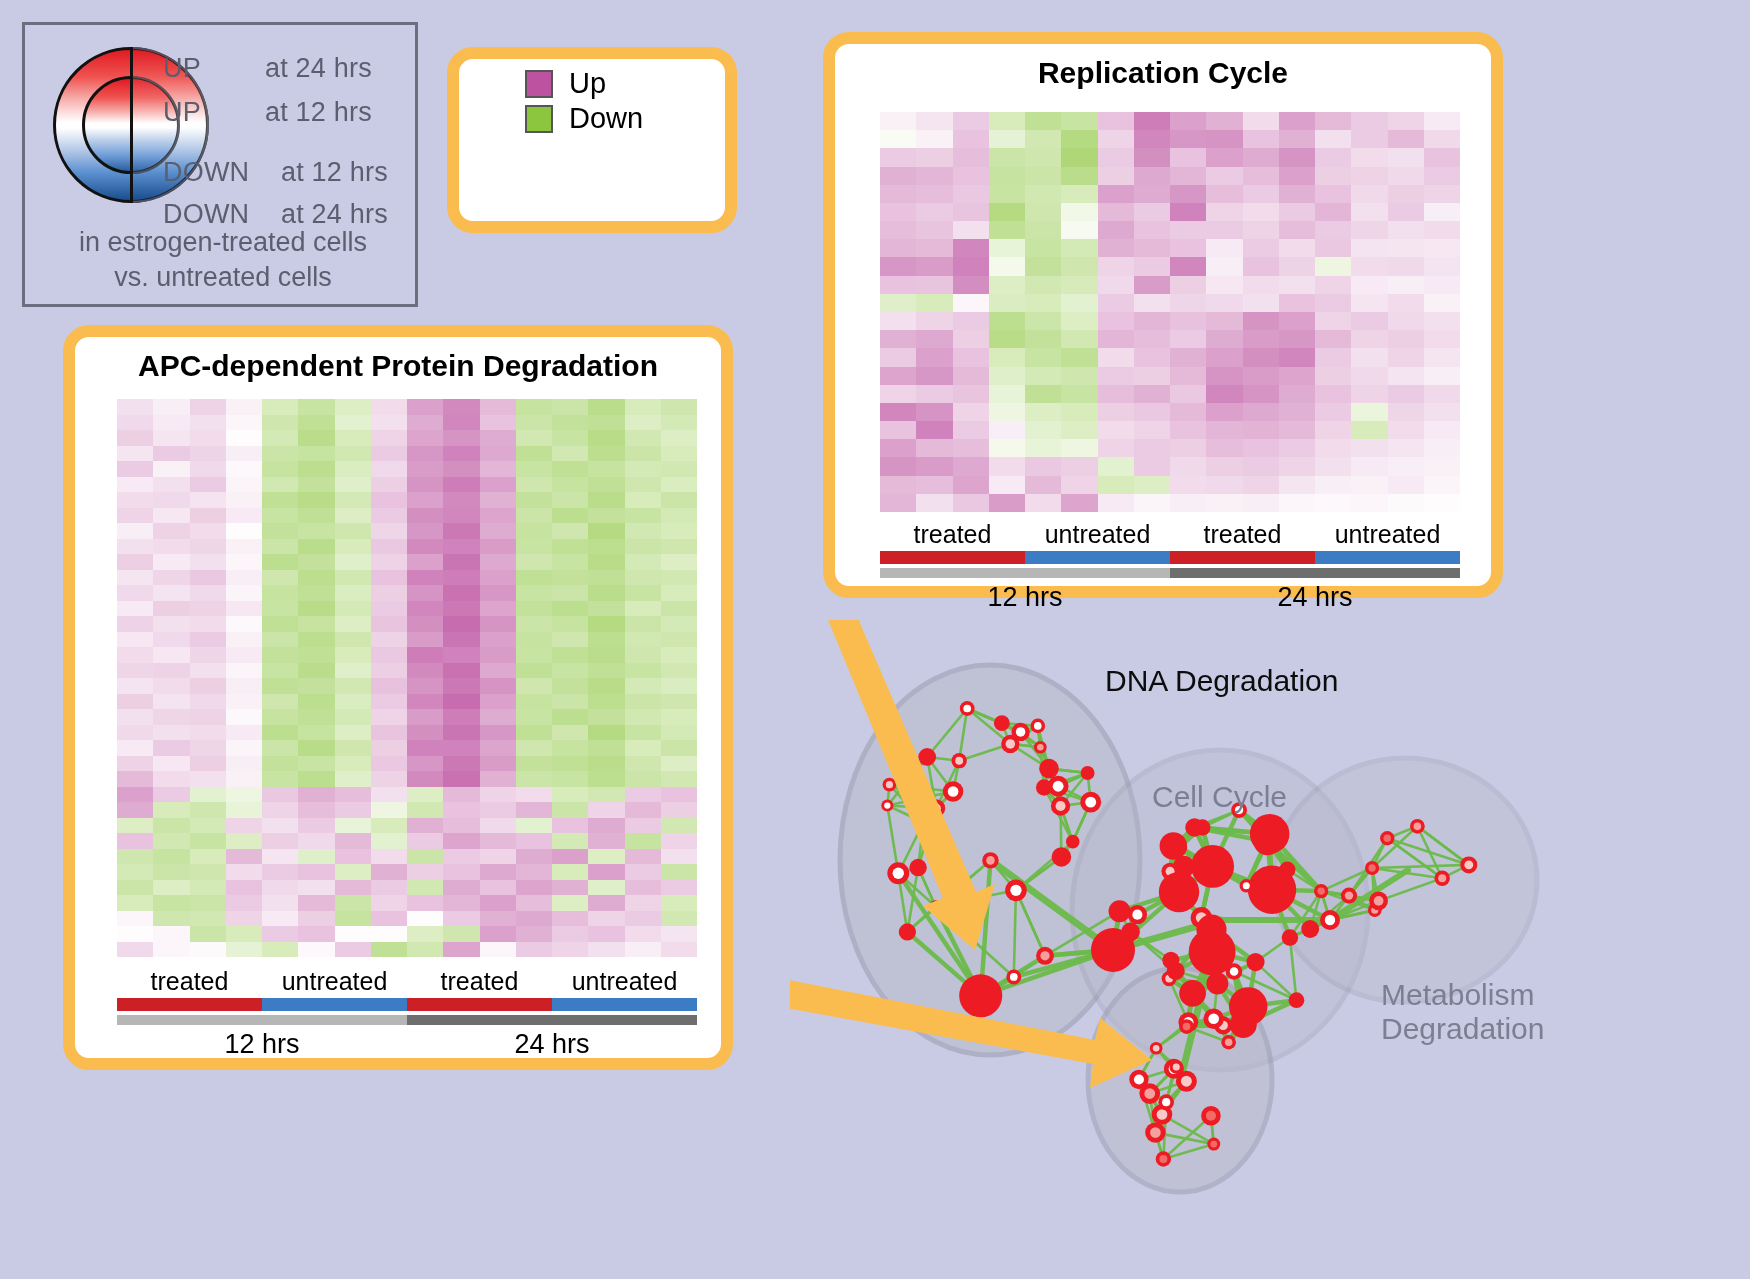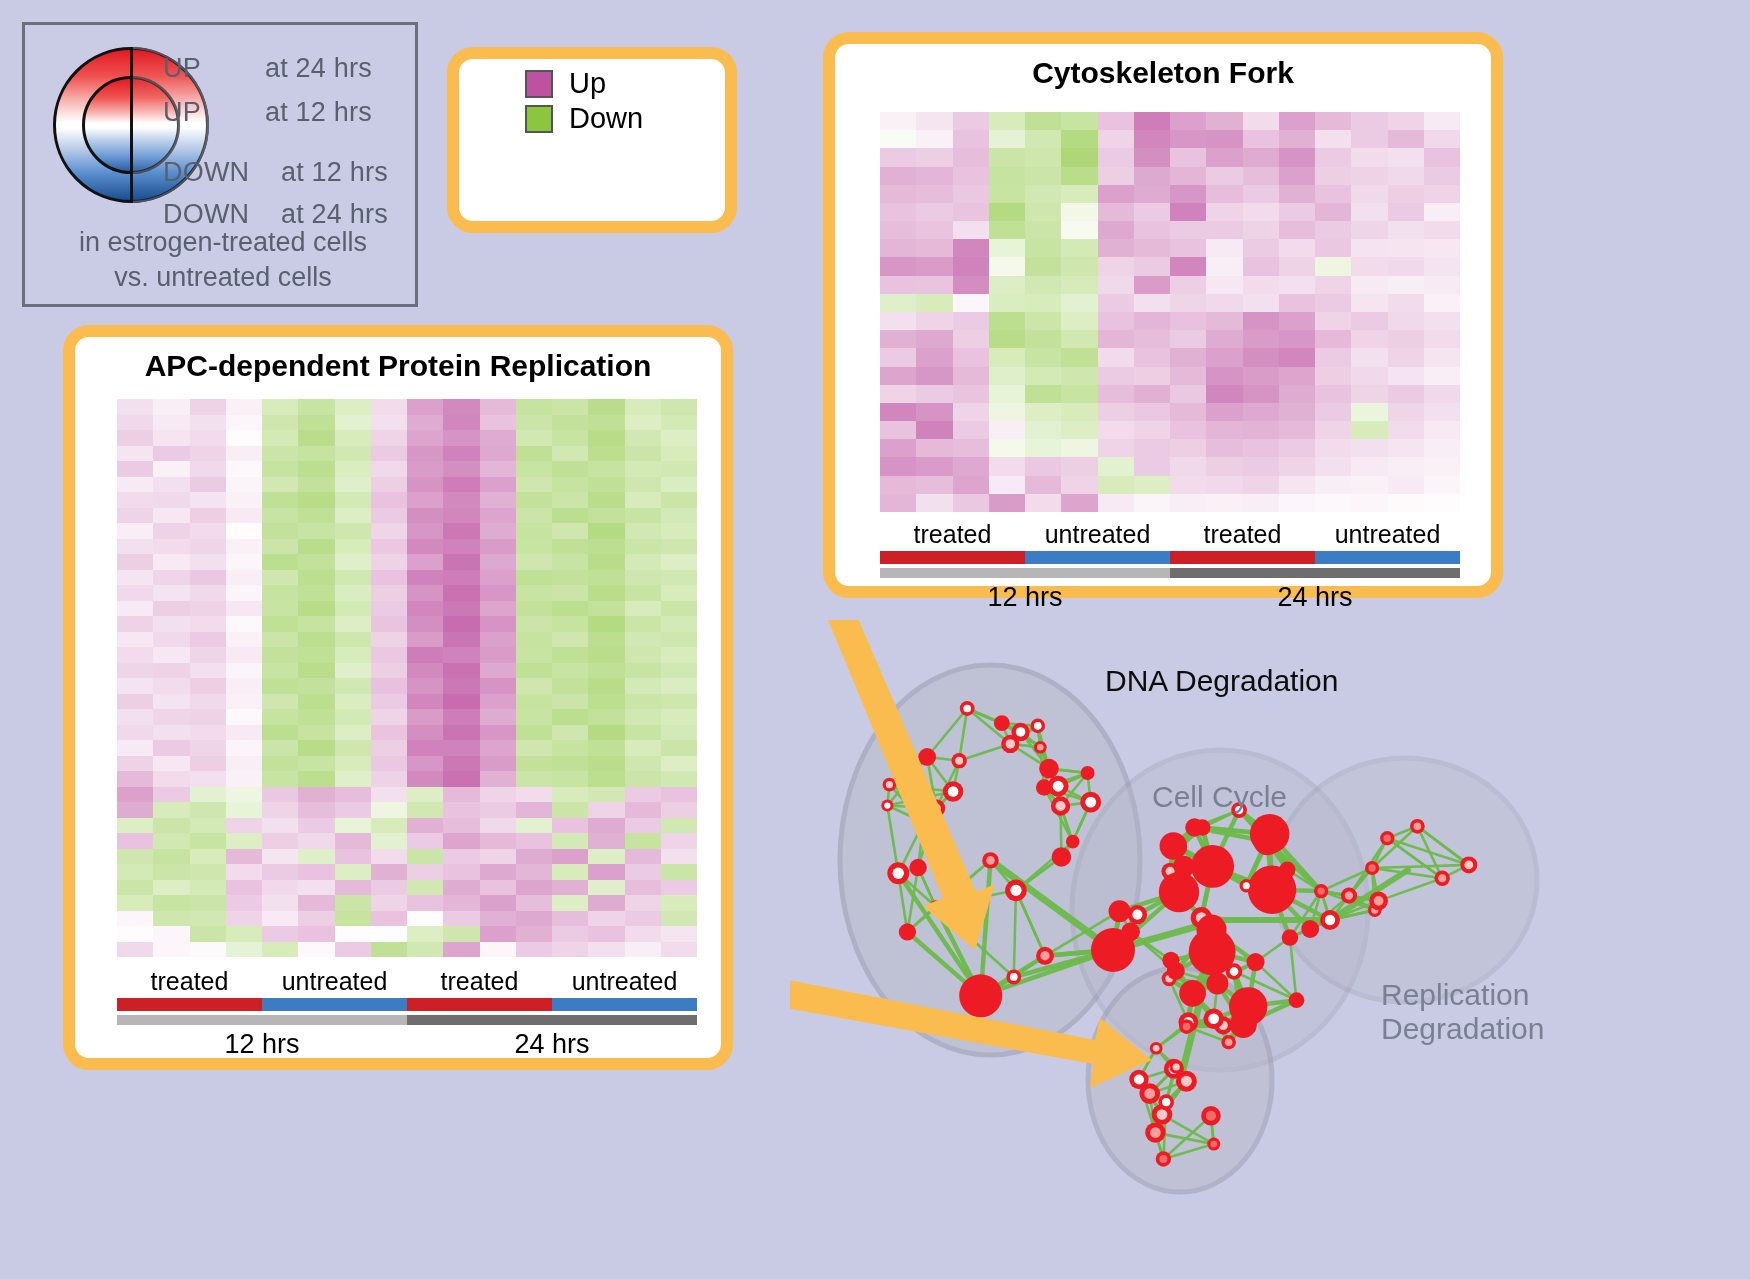--- a/index.html
+++ b/index.html
@@ -119,21 +119,21 @@
         <span>Up</span>
       </div>
       <div class="legend-row">
         <div class="sw sw-down"></div>
         <span>Down</span>
       </div>
     </div>
   </div>
 
   <div class="opanel rfpanel">
-    <div class="ptitle">Cytoskeleton Fork</div>
+    <div class="ptitle">Replication Cycle</div>
     <div class="hm" id="hm-rf" style="left: 45px; top: 68px; width: 580px; height: 400px; grid-template-columns: repeat(16, 1fr); grid-template-rows: repeat(22, 1fr);">
         <div style="background:rgb(250,241,247)"></div>
         <div style="background:rgb(245,229,241)"></div>
         <div style="background:rgb(235,203,227)"></div>
         <div style="background:rgb(215,235,187)"></div>
         <div style="background:rgb(192,224,149)"></div>
         <div style="background:rgb(200,228,162)"></div>
         <div style="background:rgb(232,194,222)"></div>
         <div style="background:rgb(206,125,184)"></div>
         <div style="background:rgb(219,160,203)"></div>
@@ -499,21 +499,21 @@
         <div class="c-gray-d" style="width:50%"></div>
       </div>
       <div class="hrs-row">
         <div style="width:50%">12 hrs</div>
         <div style="width:50%">24 hrs</div>
       </div>
     </div>
   </div>
 
   <div class="opanel apcpanel">
-    <div class="ptitle">APC-dependent Protein Replication</div>
+    <div class="ptitle">APC-dependent Protein Degradation</div>
     <div class="hm" id="hm-apc" style="left: 42px; top: 62px; width: 580px; height: 558px; grid-template-columns: repeat(16, 1fr); grid-template-rows: repeat(36, 1fr);">
         <div style="background:rgb(243,224,238)"></div>
         <div style="background:rgb(248,238,246)"></div>
         <div style="background:rgb(238,210,230)"></div>
         <div style="background:rgb(250,241,247)"></div>
         <div style="background:rgb(215,235,187)"></div>
         <div style="background:rgb(200,228,162)"></div>
         <div style="background:rgb(221,238,197)"></div>
         <div style="background:rgb(242,220,236)"></div>
         <div style="background:rgb(219,160,203)"></div>
@@ -1791,17 +1791,17 @@
     </g>
 
     <g>
       <path d="M -320 320 L -318 298 L 305 420 L 310 398 L 362 440 L 300 468 L 303 444 L -322 330 Z" fill="#fbbc4f"></path>
     </g>
   </svg>
 
   <div class="netlabel lbl-dna">DNA Degradation</div>
   <div class="netlabel lbl-cc">Cell Cycle</div>
   <div class="netlabel lbl-mt">
-    <div>Replication</div>
+    <div>Metabolism</div>
     <div>Degradation</div>
   </div>
 
 </div>
 
 </body></html>

